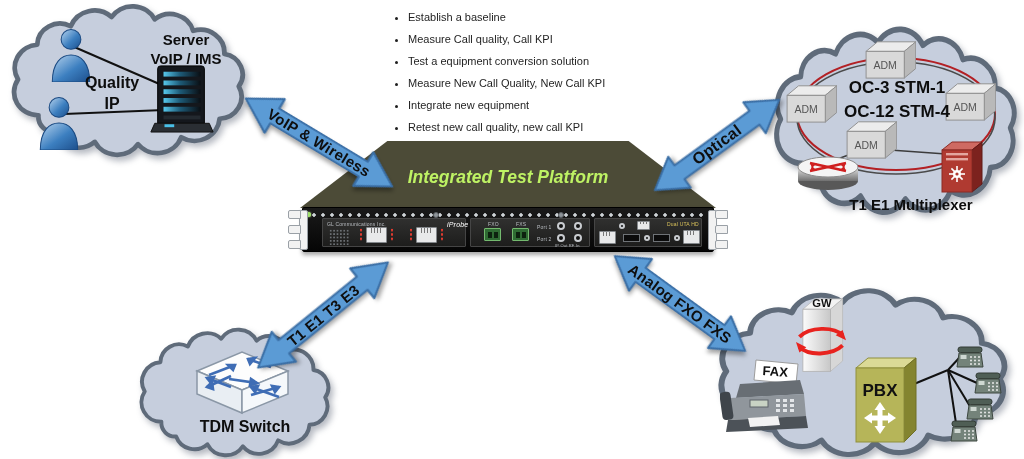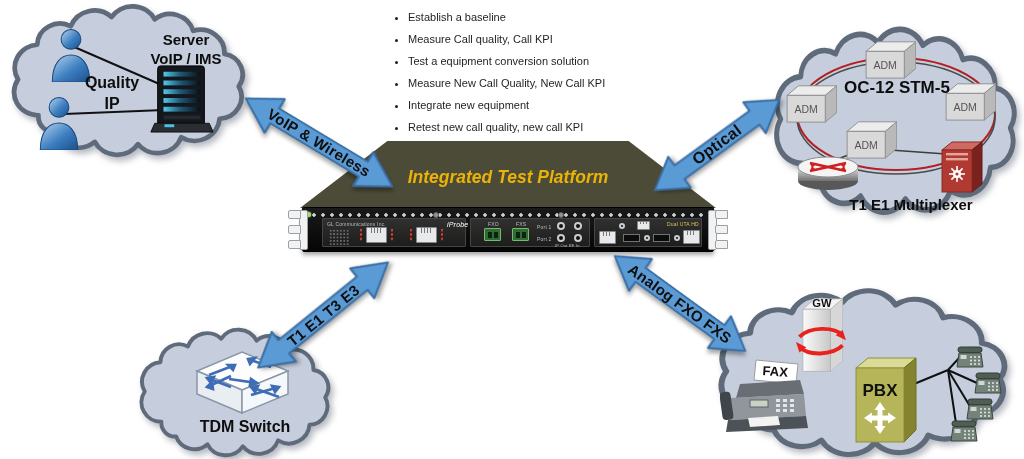--- a/index.html
+++ b/index.html
@@ -23,21 +23,21 @@
 
   
   .bullets { position:absolute; left:388px; top:6px; width:330px; z-index:2;
              list-style:disc; padding-left:20px; color:#1f1f1f; }
   .bullets li { font-size:11px; line-height:22px; }
 
   .platform { position:absolute; left:300px; top:141px; width:416px; height:67px; z-index:2;
               background:#4c4b37; clip-path:polygon(21% 0, 79% 0, 100% 100%, 0 100%);
               display:flex; flex-direction:column; align-items:center; justify-content:center;
               padding-top:4px; }
-  .platform div { color:#eab308; font-weight:bold; font-style:italic; font-size:17.5px; line-height:24px; }
+  .platform div { color:#bef264; font-weight:bold; font-style:italic; font-size:17.5px; line-height:24px; }
 
   
   .rack { position:absolute; left:288px; top:204px; width:440px; height:50px; z-index:4; }
   .chassis { position:absolute; left:14px; top:3px; width:412px; height:45px;
              background:linear-gradient(#1a1a1a,#050505); border:1px solid #000; border-radius:2px;
              box-shadow:0 3px 4px rgba(0,0,0,.35); }
   .vent { position:absolute; left:8px; top:3px; width:394px; height:8px;
           background-image:radial-gradient(circle at 3px 4px, #cdd2d6 1.5px, transparent 1.9px);
           background-size:9px 8px; }
   .led-green { position:absolute; left:3px; top:4px; width:5px; height:5px; border-radius:50%;
@@ -268,21 +268,22 @@
   <rect x="4" y="14" width="40" height="28" fill="#d9d9d9" stroke="#8f8f8f"></rect>
   <text x="24" y="32" font-size="11" fill="#555" text-anchor="middle">ADM</text>
 </svg>
 <svg class="icon" style="left:843px;top:118px;width:54px;height:42px" viewBox="0 0 56 44">
   <polygon points="4,14 16,4 56,4 44,14" fill="#ececec" stroke="#8f8f8f"></polygon>
   <polygon points="44,14 56,4 56,32 44,42" fill="#b9b9b9" stroke="#8f8f8f"></polygon>
   <rect x="4" y="14" width="40" height="28" fill="#d9d9d9" stroke="#8f8f8f"></rect>
   <text x="24" y="32" font-size="11" fill="#555" text-anchor="middle">ADM</text>
 </svg>
 <div class="diagram-label" style="left:822px;top:76px;width:150px;font-size:17px;line-height:24px;z-index:4">
-  <div>OC-12 STM-5</div>
+  <div>OC-3 STM-1</div>
+  <div>OC-12 STM-4</div>
 </div>
 <svg class="icon" style="left:795px;top:152px;width:66px;height:40px" viewBox="0 0 66 40">
   <defs>
       <linearGradient id="rtrG" x1="0" y1="0" x2="0" y2="1">
     <stop offset="0" stop-color="#e8e8e8"></stop>
         <stop offset="1" stop-color="#707070"></stop>
   </linearGradient>
     </defs>
   <ellipse cx="33" cy="29" rx="30" ry="9" fill="#585858"></ellipse>
   <rect x="3" y="15" width="60" height="14" fill="url(#rtrG)"></rect>

